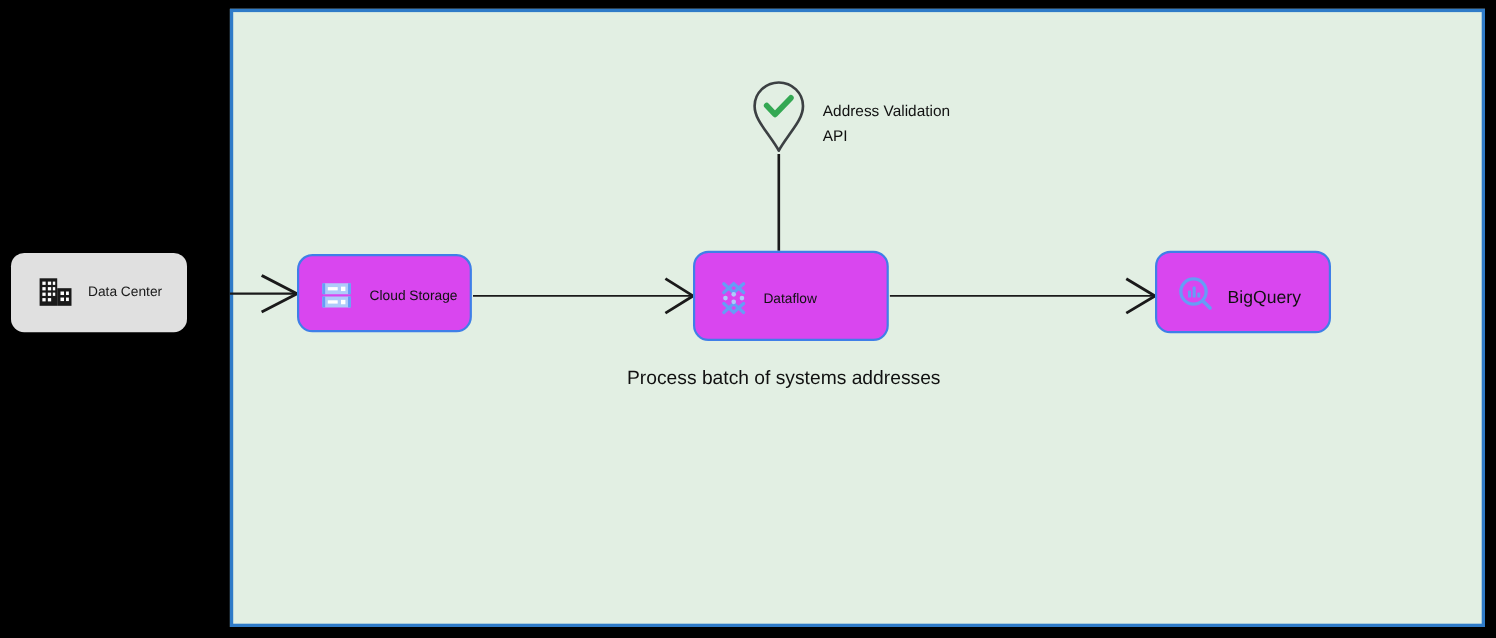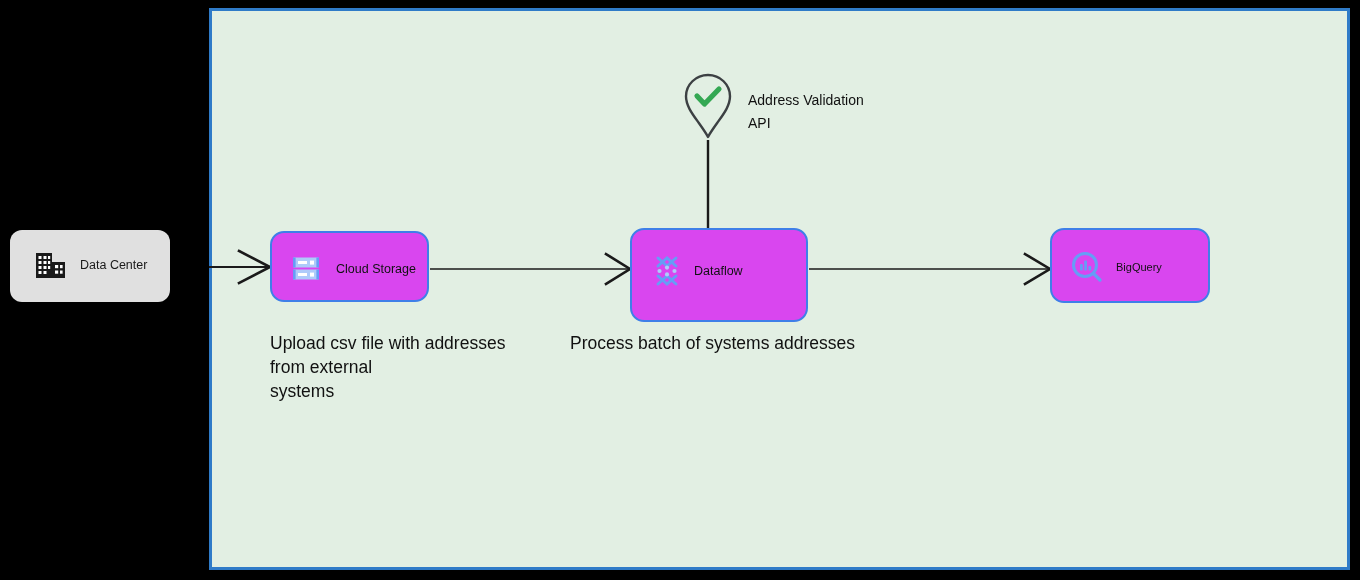--- a/index.html
+++ b/index.html
@@ -67,28 +67,28 @@
   }
   #node-data-center .node-icon { left: 22px; top: 18px; width: 36px; height: 36px; }
   #node-data-center .node-label { left: 70px; top: 28px; font-size: 12.5px; color: #1a1a1a; }
 
   
   #node-cloud-storage { left: 270px; top: 231px; width: 159px; height: 71px; }
   #node-cloud-storage .node-icon { left: 16px; top: 17px; width: 36px; height: 36px; }
   #node-cloud-storage .node-label { left: 64px; top: 29px; font-size: 12.5px; }
 
   
-  #node-dataflow { left: 630px; top: 228px; width: 178px; height: 94px; }
+  #node-dataflow { left: 630px; top: 228px; width: 178px; height: 82px; }
   #node-dataflow .node-icon { left: 17px; top: 23px; width: 36px; height: 36px; }
   #node-dataflow .node-label { left: 62px; top: 34px; font-size: 12.5px; }
 
   
   #node-bigquery { left: 1050px; top: 228px; width: 160px; height: 75px; }
   #node-bigquery .node-icon { left: 17px; top: 19px; width: 36px; height: 36px; }
-  #node-bigquery .node-label { left: 64px; top: 31px; font-size: 11px; }
+  #node-bigquery .node-label { left: 64px; top: 31px; font-size: 16px; }
 
   
   #api-pin {
     position: absolute;
     left: 682px;
     top: 72px;
     width: 52px;
     height: 68px;
   }
   #api-label {
@@ -235,18 +235,15 @@
           <rect x="11" y="15" width="2.8" height="6.5" rx="0.8"></rect>
           <rect x="15.2" y="11.5" width="2.8" height="10" rx="0.8"></rect>
           <rect x="19.4" y="17" width="2.8" height="4.5" rx="0.8"></rect>
         </g>
         <line x1="24.4" y1="24.4" x2="31" y2="31" stroke="#669df6" stroke-width="3.4" stroke-linecap="round"></line>
       </svg>
     </span>
     <span class="node-label">BigQuery</span>
   </div>
 
-  <div id="caption-cloud-storage" class="caption">Upload csv file with addresses
-from external
-systems</div>
   <div id="caption-dataflow" class="caption">Process batch of systems addresses</div>
 
 </div>
 
 </body></html>

